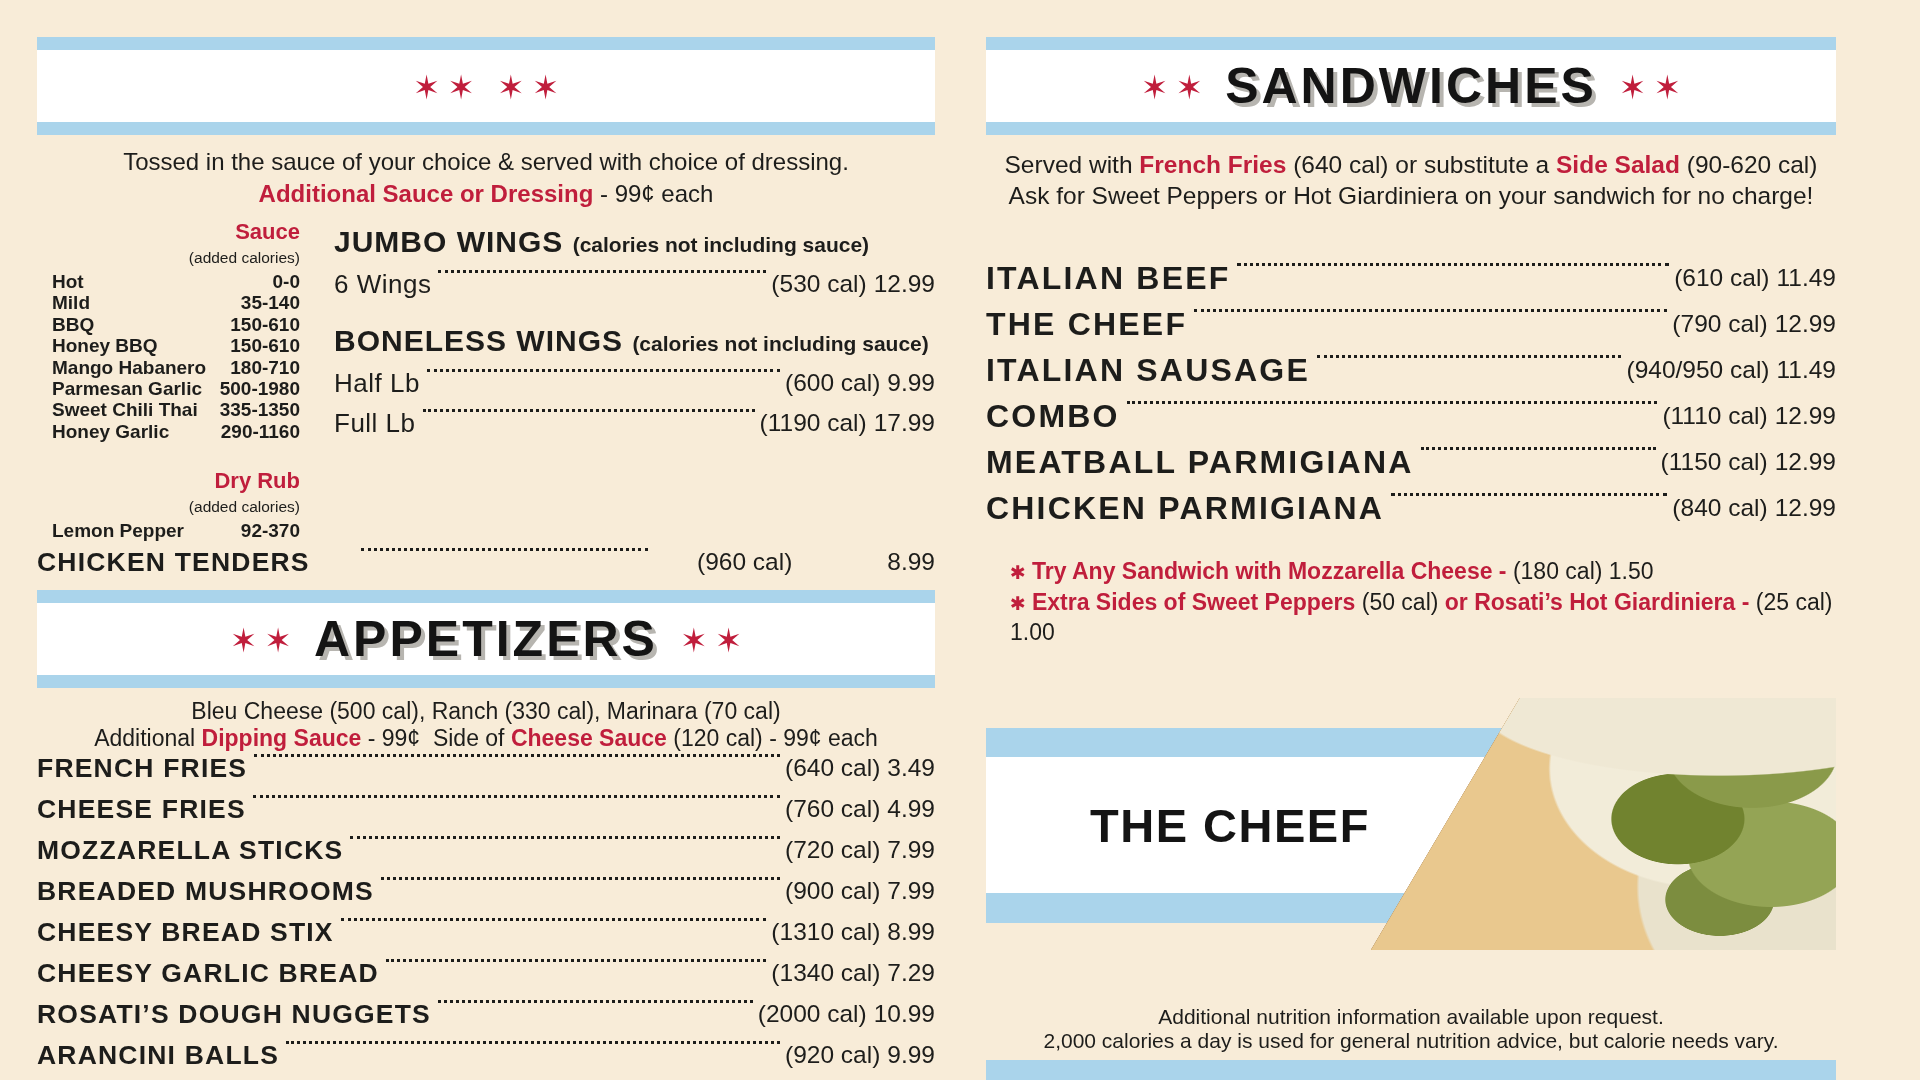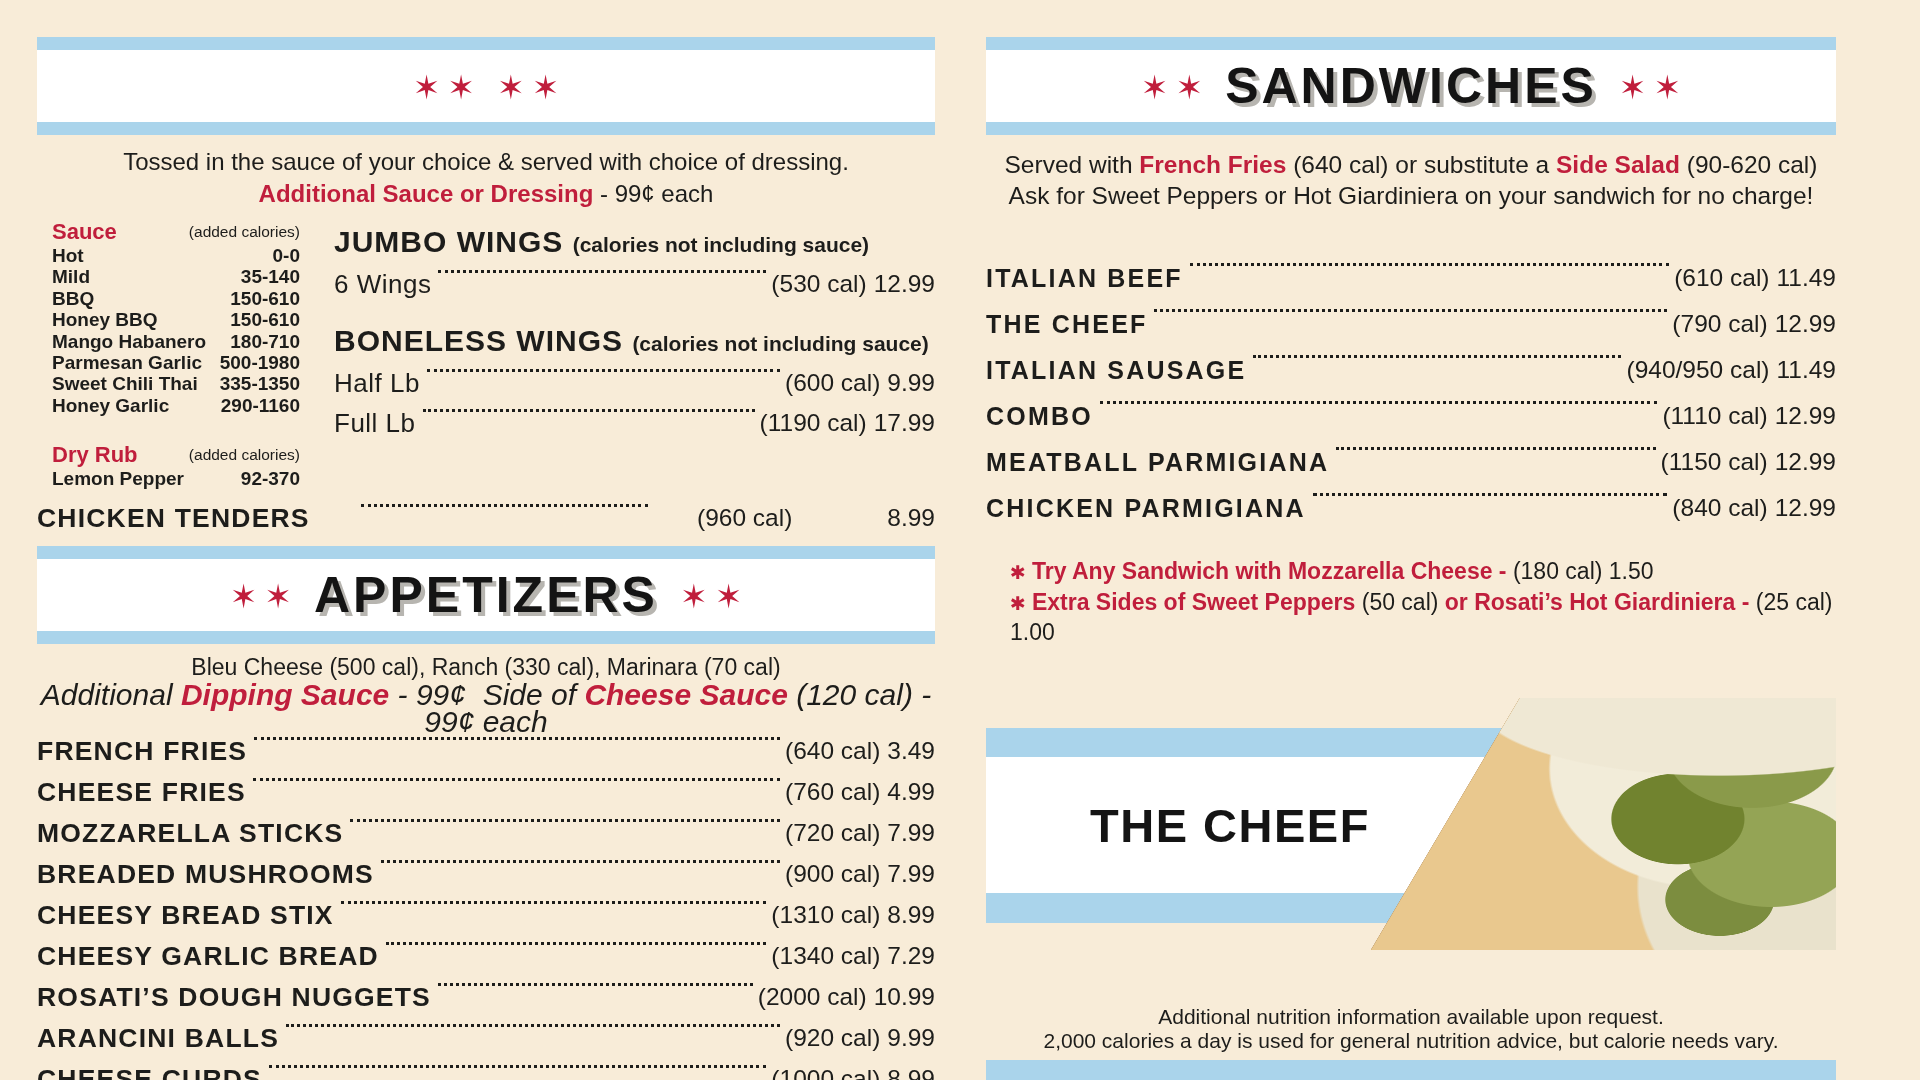--- a/index.html
+++ b/index.html
@@ -32,52 +32,52 @@
 
   .center{text-align:center;}
   .red-b{color:#c01e3c;font-weight:700;}
 
   .sub1{margin:12px 0 2px;font-size:24px;line-height:30px;}
   .addl1{margin:0 0 10px;font-size:24px;line-height:30px;}
 
   
   .wings-flex{display:flex;margin-top:10px;}
   .sauce-col{width:248px;flex:none;padding-left:15px;}
-  .sauce-head{display:flex;justify-content:space-between;align-items:flex-start;line-height:26px;}
+  .sauce-head{display:flex;justify-content:space-between;align-items:flex-end;line-height:26px;flex-direction:column;}
   .sauce-head .hd{color:#c01e3c;font-size:22px;font-weight:600;}
   .sauce-head .nt{font-size:15.5px;}
   .sauce-row{display:flex;justify-content:space-between;font-size:19px;line-height:21.4px;font-weight:600;}
   .dry{margin-top:26px;}
   .wings-col{flex:1;padding-left:34px;}
   .wings-col h3{margin:6px 0 8px;font-size:30px;font-weight:800;letter-spacing:1px;line-height:34px;white-space:nowrap;}
   .wings-col h3 .note{font-size:21px;font-weight:600;letter-spacing:0;}
   .wings-col h3.second{margin-top:20px;}
 
   .item-row{display:flex;align-items:flex-start;line-height:28px;}
   .item-name{font-weight:700;font-size:26.5px;letter-spacing:1.2px;white-space:nowrap;}
   .leader{flex:1;border-bottom:3.5px dotted #1d1d1b;margin:0 5px 7px 7px;min-width:24px;}
   .item-val{font-size:24.5px;white-space:nowrap;}
   .item-val .sp{display:inline-block;width:7px;}
   .wing-row{margin-bottom:12px;}
   .wing-row .item-name{font-weight:400;font-size:26px;letter-spacing:0.5px;}
   .jumbo-gap{margin-bottom:26px;}
-  .tenders{margin-top:14px;gap:44px;}
+  .tenders{margin-top:6px;gap:44px;}
   .banner2{margin-top:14px;}
 
   .sub2{margin:10px 0 0;font-size:23px;line-height:27px;}
-  .addl2{margin:0;font-size:30px;line-height:27px;font-style:italic;}
+  .addl2{margin:0;font-size:23px;line-height:27px;}
   .app-items{margin-top:2px;}
   .app-items .item-row{margin-bottom:13px;}
 
   
   .intro1{margin:14px 0 0;font-size:24.5px;line-height:31px;}
   .intro2{margin:0;font-size:24.5px;line-height:31px;}
   .sand-items{margin-top:52px;}
   .sand-items .item-row{margin-bottom:16px;line-height:30px;}
-  .sand-items .item-name{font-size:25px;letter-spacing:2.2px;}
+  .sand-items .item-name{font-size:32px;letter-spacing:2.2px;}
 
   .notes{margin-top:34px;padding-left:24px;font-size:23px;line-height:28.5px;}
   .notes p{margin:0;}
   .notes .ast{color:#c01e3c;font-size:19px;margin-right:6px;}
 
   
   .feature{position:absolute;top:661px;left:0;width:100%;height:252px;}
   .feature-band{
     position:absolute;top:30px;left:0;right:0;
     border-top:29px solid #aad4eb;border-bottom:30px solid #aad4eb;

